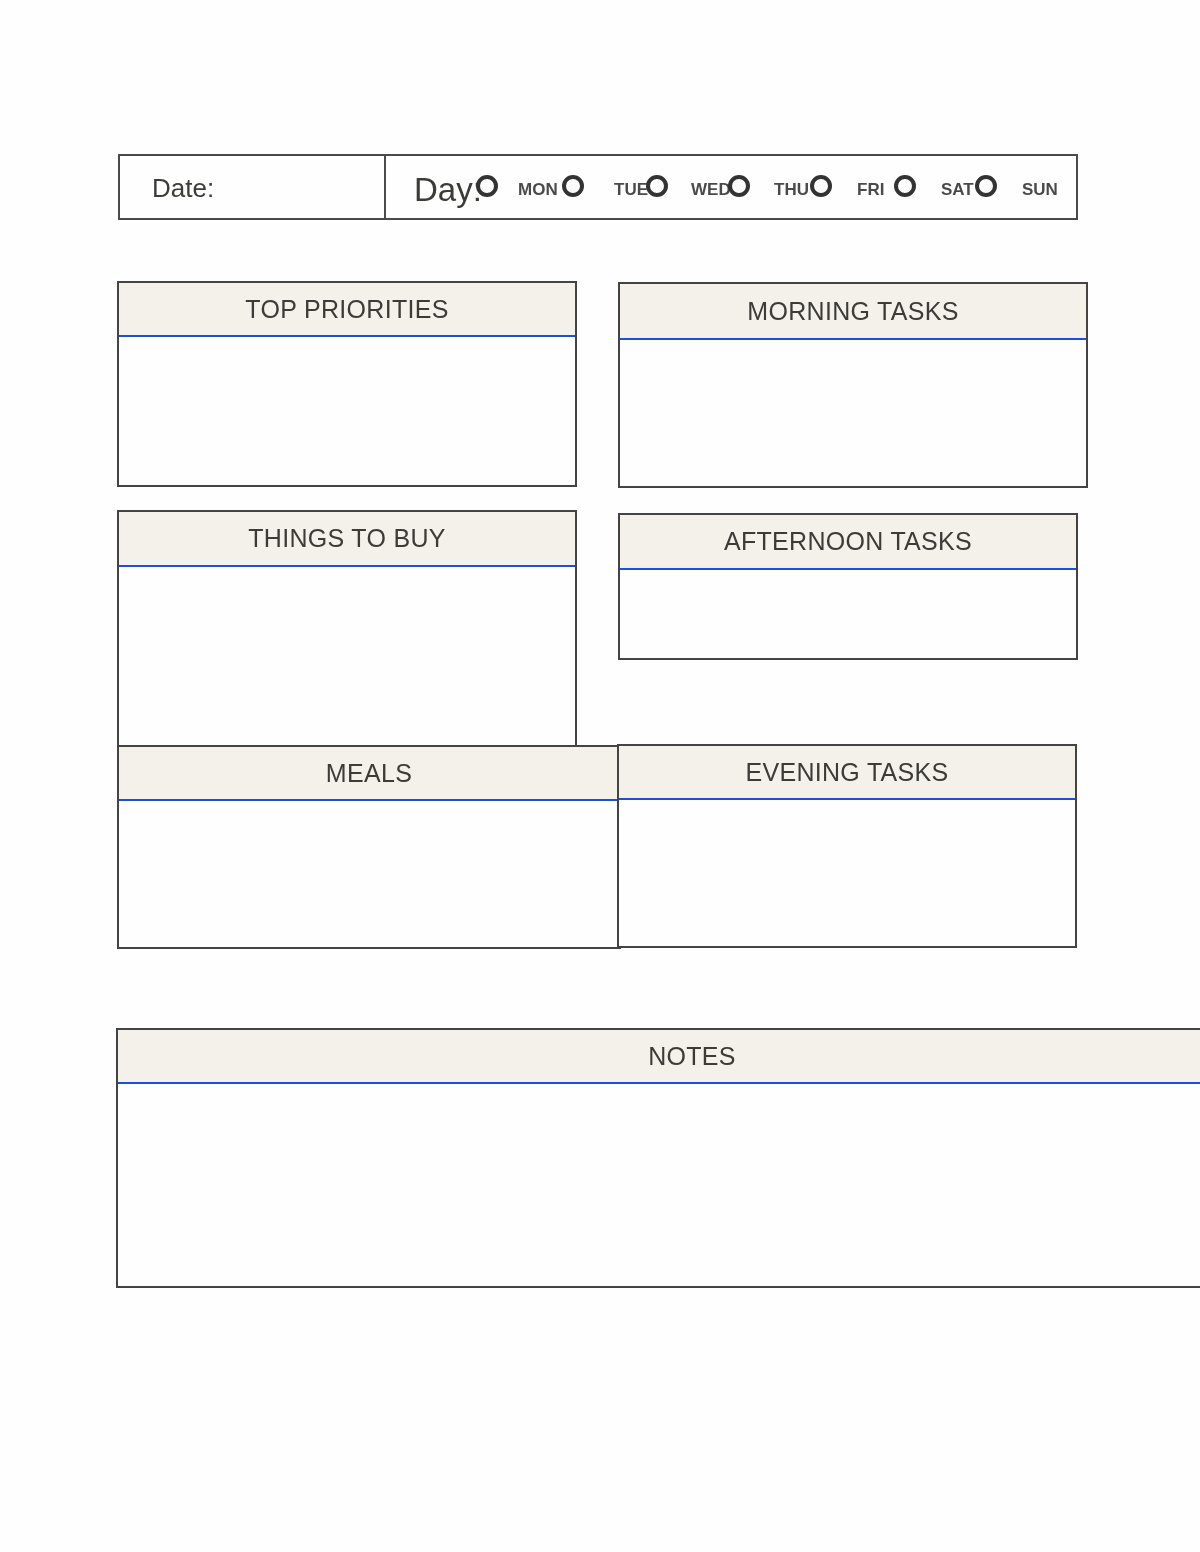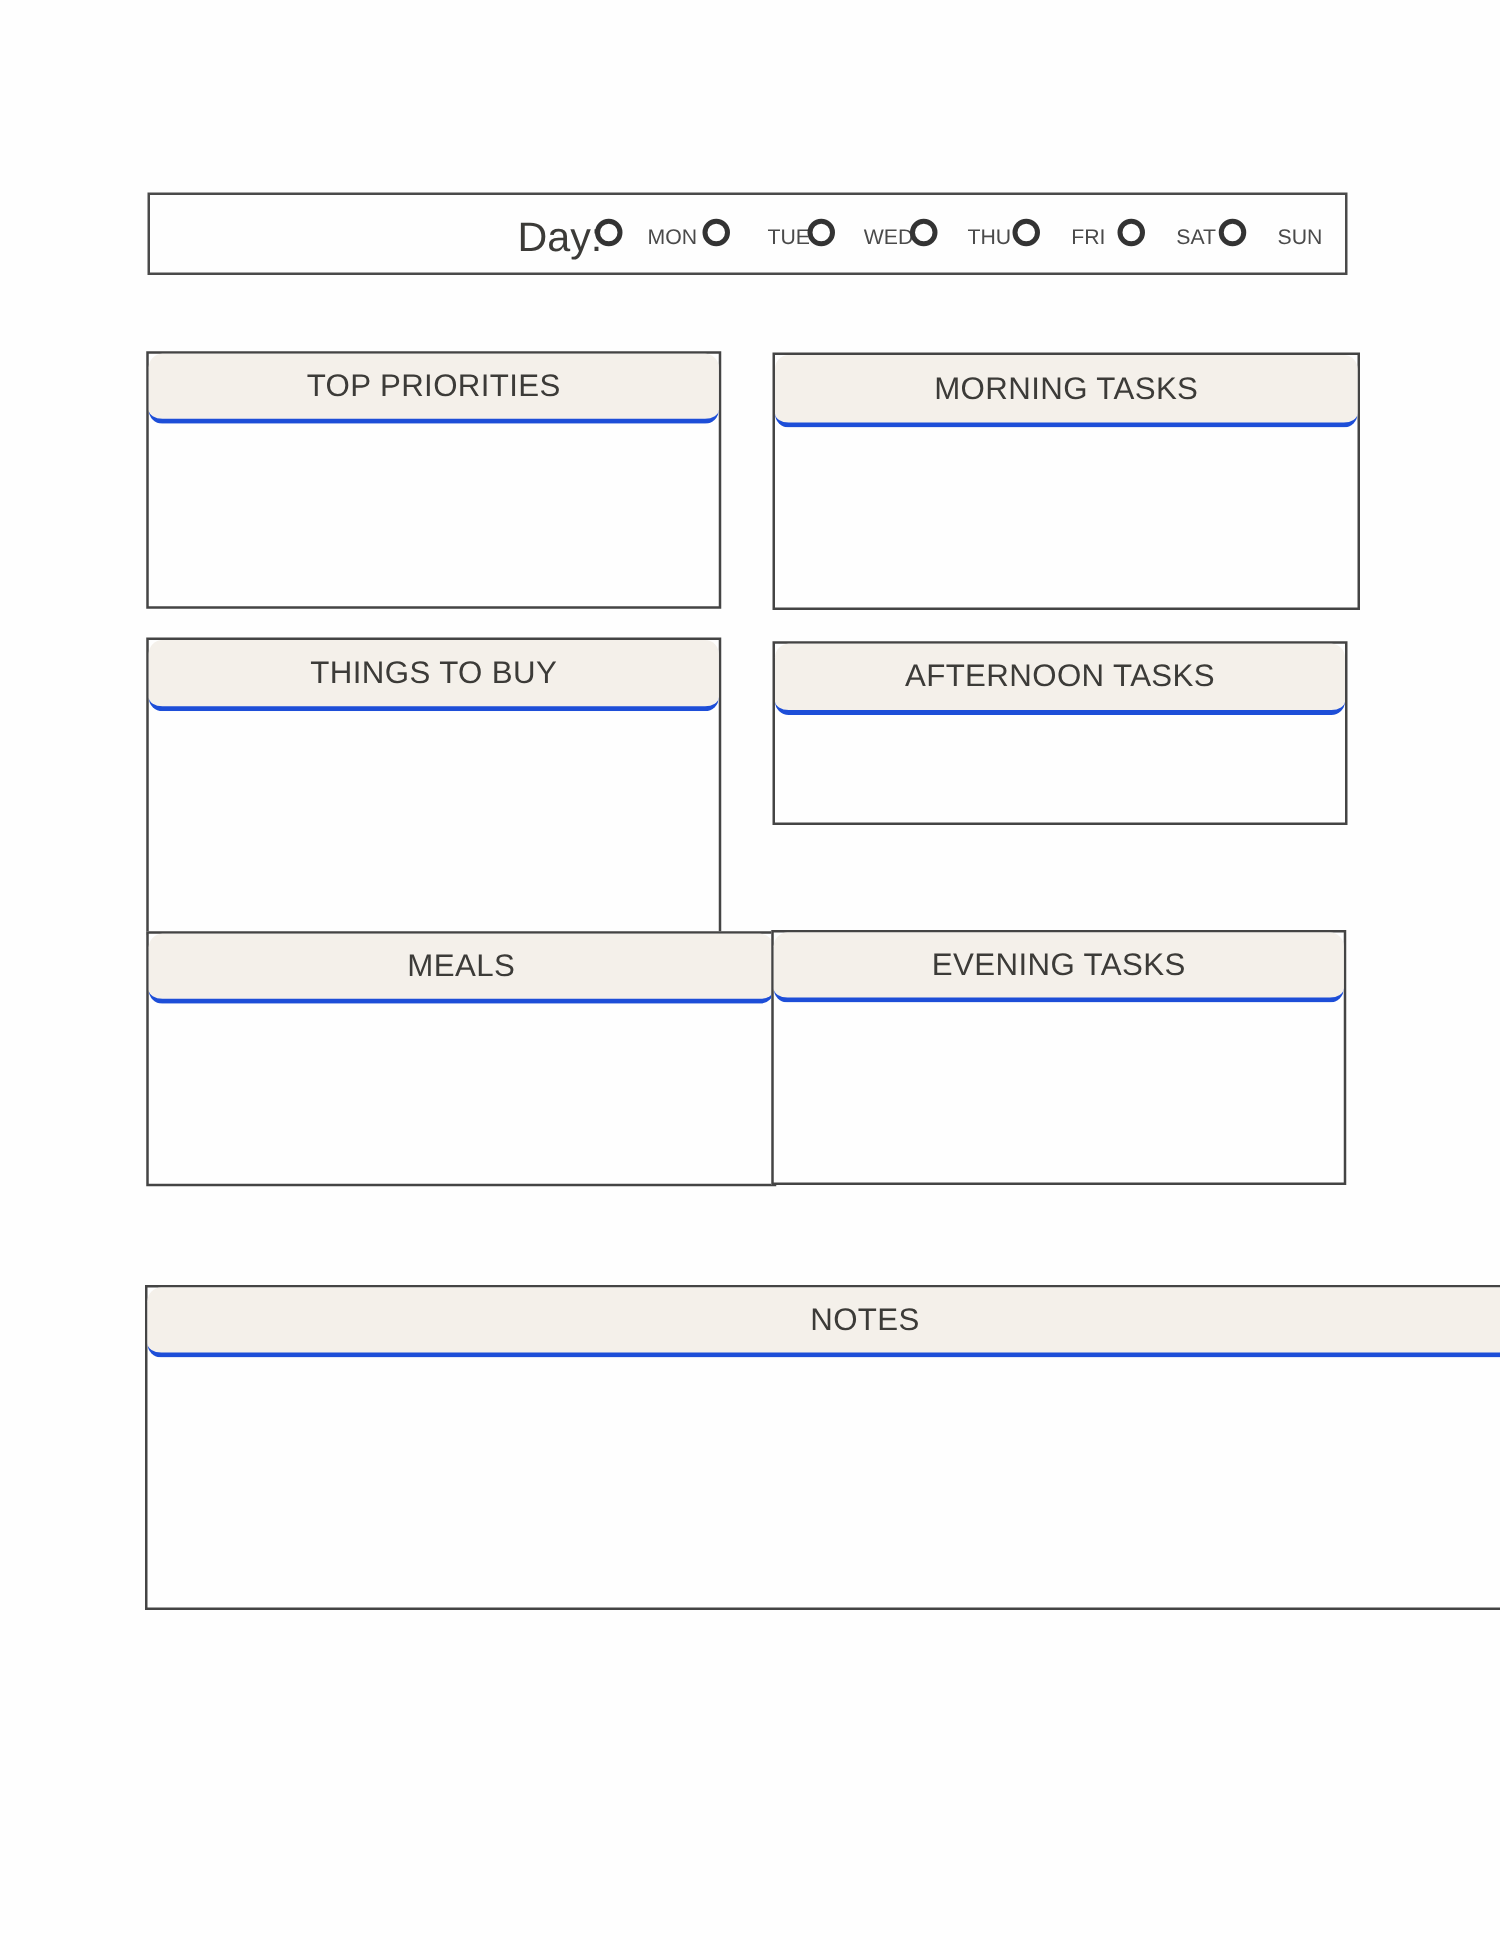--- a/index.html
+++ b/index.html
@@ -1,29 +1,32 @@
 <!DOCTYPE html>
 <html><head>
 <meta charset="utf-8">
 <style>
   html, body { margin:0; padding:0; }
   body { width:1200px; height:1552px; background:#fefefe; position:relative; font-family:"Liberation Sans", sans-serif; color:#3c3b38; overflow:hidden; }
   .hdr { position:absolute; left:118px; top:154px; width:960px; height:66px; border:2px solid #4a4a4a; box-sizing:border-box; }
   .hdr .date { position:absolute; left:0; top:0; width:266px; height:100%; border-right:2px solid #4a4a4a; box-sizing:border-box; }
   .hdr .date span { position:absolute; left:32px; top:17px; font-size:26px; color:#3c3b38; }
   .hdr .day-lbl { position:absolute; left:294px; top:15px; font-size:33px; }
-  .day { position:absolute; top:24px; font-size:17px; color:#4a4a4a; }
+  .day { position:absolute; top:24px; font-size:17px; color:#4a4a4a;font-weight:bold; }
   .circ { position:absolute; top:19px; width:22px; height:22px; border:4px solid #333; border-radius:50%; box-sizing:border-box; background:transparent; }
   .box { position:absolute; border:2.5px solid #444; box-sizing:border-box; background:#fefefe; }
-  .box .bh { height:52px; background:#f4f0ea; border-bottom:4px solid #1d4ed8; display:flex; align-items:center; justify-content:center; font-size:25px; color:#3c3b38; letter-spacing:0.3px;border-radius:11px; }
+  .box .bh { height:52px; background:#f4f0ea; border-bottom:2px solid #1d4ed8; display:flex; align-items:center; justify-content:center; font-size:25px; color:#3c3b38; letter-spacing:0.3px; }
 </style>
 </head>
 <body>
 
 <div class="hdr">
+  <div class="date">
+    <span>Date:</span>
+  </div>
   <span class="day-lbl">Day:</span>
 
   <span class="circ" style="left:356px"></span>
   <span class="day" style="left:398px">MON</span>
   <span class="circ" style="left:442px"></span>
   <span class="day" style="left:494px">TUE</span>
   <span class="circ" style="left:526px"></span>
   <span class="day" style="left:571px">WED</span>
   <span class="circ" style="left:608px"></span>
   <span class="day" style="left:654px">THU</span>

